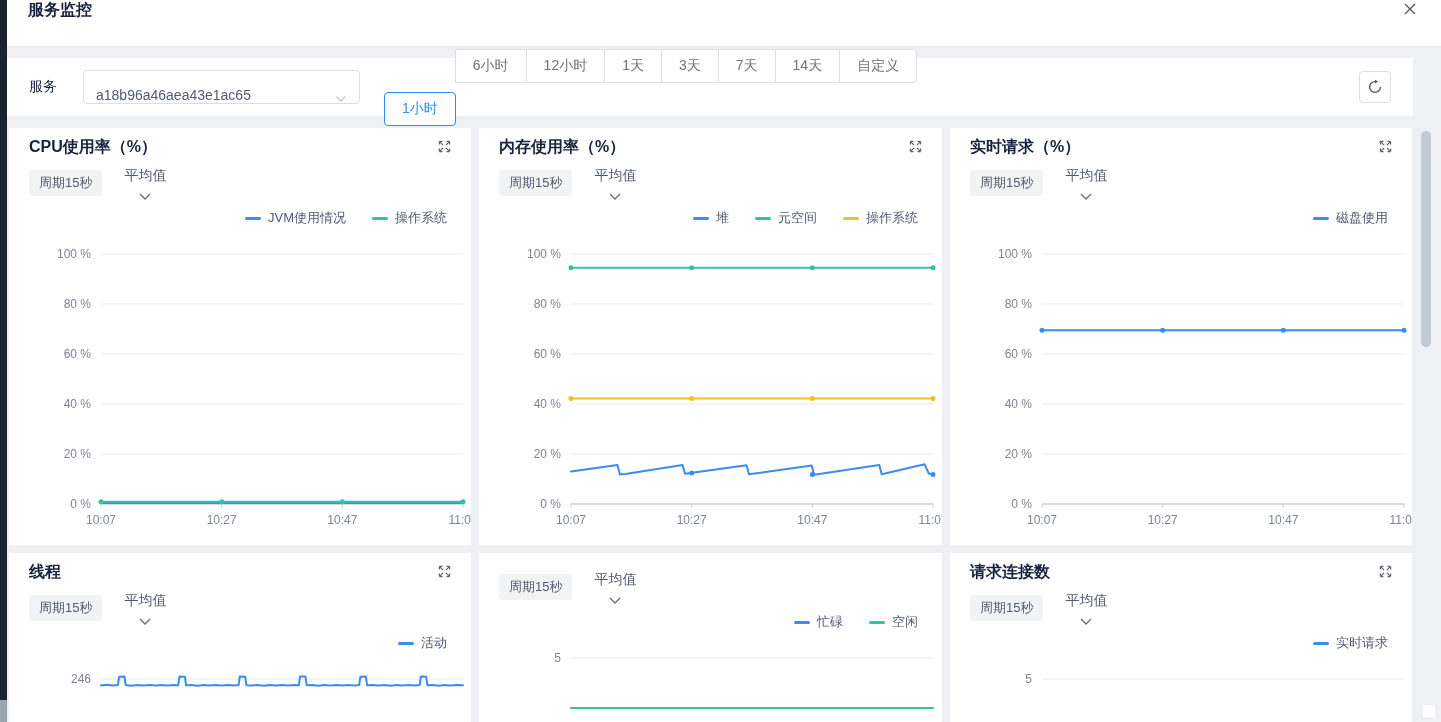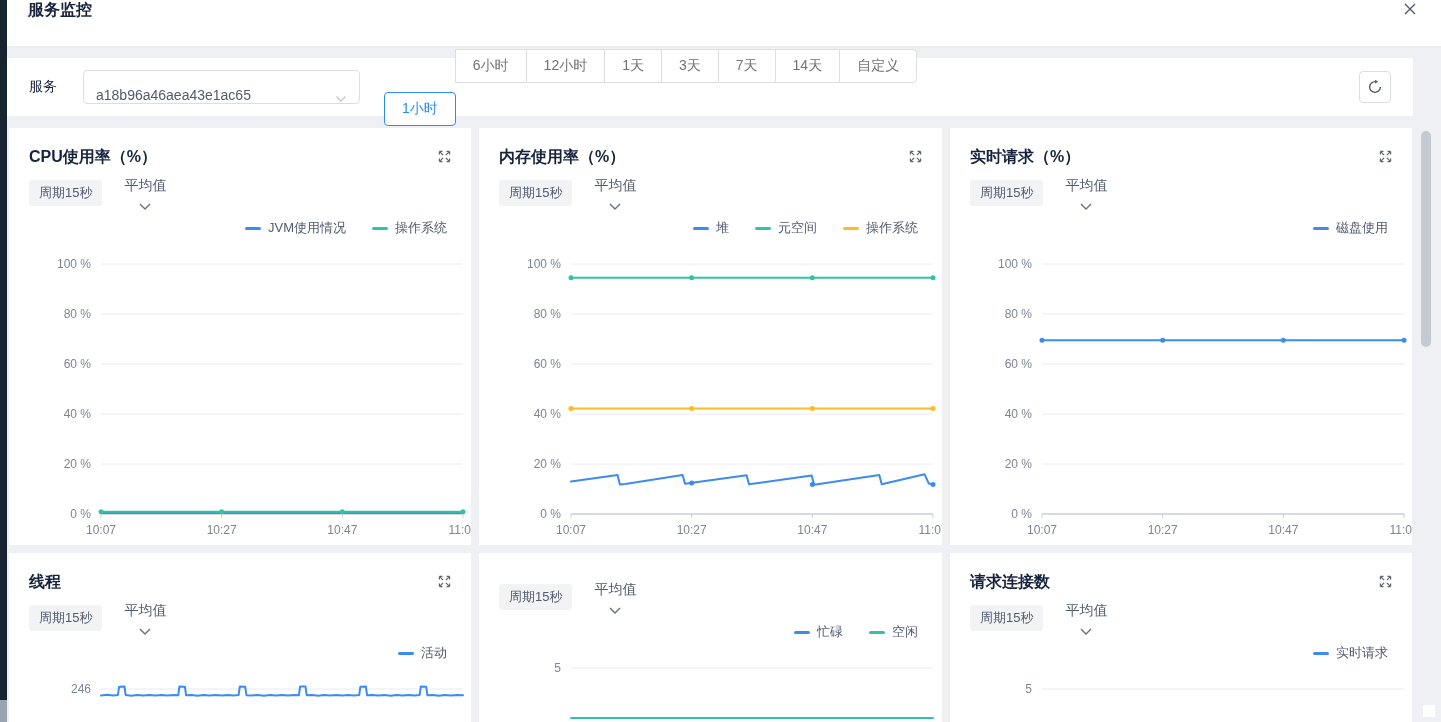--- a/index.html
+++ b/index.html
@@ -29,21 +29,21 @@
   .range-btn{height:34px;padding:0 17px;background:#fff;border:1px solid #dcdee2;font-size:14px;
     color:#737373;margin-left:-1px;cursor:pointer;position:relative;font-family:inherit;box-sizing:border-box;}
   .range-btn:first-child{margin-left:0;border-radius:4px 0 0 4px;margin-top:43px;}
   .range-btn:last-child{border-radius:0 4px 4px 0;}
   .range-btn.selected{color:#2d8cf0;border-color:#2d8cf0;z-index:2;border-radius:4px;}
   .refresh-btn{margin-left:auto;width:32px;height:32px;border:1px solid #dcdee2;border-radius:4px;
     background:#fff;display:flex;align-items:center;justify-content:center;cursor:pointer;padding:0;}
 
   .grid{margin:12px 0 0 2px;display:grid;grid-template-columns:462px 463px 462px;
     grid-auto-rows:417px;gap:8px;width:1403px;}
-  .panel{position:relative;background:#fff;padding:19px 20px 0;box-sizing:border-box;overflow:hidden;}
+  .panel{position:relative;background:#fff;padding:9px 20px 0;box-sizing:border-box;overflow:hidden;}
   .panel-head{display:flex;justify-content:space-between;align-items:flex-start;}
   .panel-title{margin:0;font-size:16px;font-weight:bold;color:#17233d;}
   .expand-btn{margin-top:3px;cursor:pointer;background:none;border:none;padding:0;display:flex;}
   .panel-controls{margin-top:12px;display:flex;align-items:center;height:26px;}
   .period-badge{background:#f2f3f5;border-radius:3px;padding:4px 10px;font-size:13px;color:#515a6e;}
   .agg-select{margin-left:22px;display:inline-flex;align-items:center;gap:8px;font-size:14px;color:#515a6e;cursor:pointer;flex-direction:column;}
   .legend{margin-top:12px;display:flex;justify-content:flex-end;gap:26px;padding-right:4px;
     font-size:13px;color:#515a6e;height:20px;align-items:center;}
   .legend-item{display:inline-flex;align-items:center;gap:7px;cursor:pointer;}
   .legend-dash{width:16px;height:3px;border-radius:2px;display:inline-block;}

